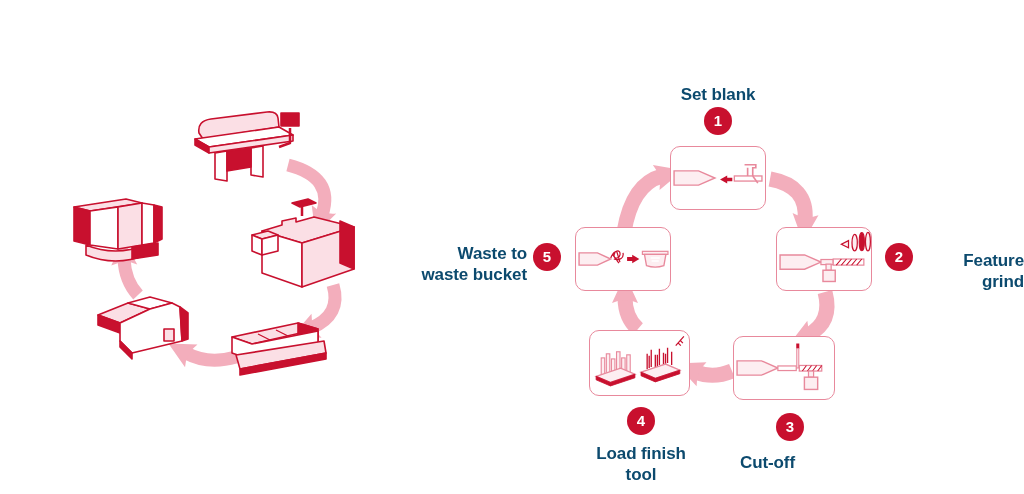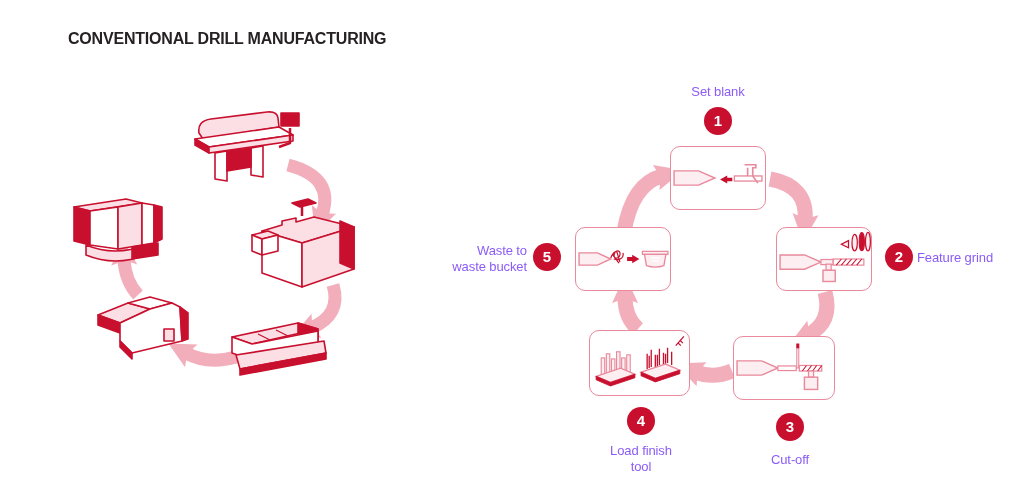--- a/index.html
+++ b/index.html
@@ -3,33 +3,32 @@
 <meta charset="utf-8">
 <style>
   html,body{margin:0;padding:0;background:#fff;}
   #canvas{position:relative;width:1024px;height:494px;background:#ffffff;overflow:hidden;
     font-family:"Liberation Sans","DejaVu Sans",sans-serif;}
   .panel-title{position:absolute;font-size:16px;font-weight:700;color:#262223;
     letter-spacing:-0.2px;white-space:nowrap;}
   .step-circle{position:absolute;width:28px;height:28px;border-radius:50%;
     background:#c8102e;color:#ffffff;font-size:15px;font-weight:700;
     text-align:center;line-height:28px;}
-  .step-label{position:absolute;font-size:13px;font-weight:400;color:#8b5cf6;
+  .step-label{position:absolute;font-size:17px;font-weight:700;color:#0c4a6e;
     line-height:1.25;white-space:pre-line;letter-spacing:-0.1px;}
   .flow-box{position:absolute;background:#ffffff;border:1.5px solid #e8899c;
     border-radius:10px;box-sizing:border-box;}
   .flow-box svg{display:block;width:100%;height:100%;}
   svg{overflow:visible;}
 </style>
 </head>
 <body>
 
 <div id="canvas">
 
-  <div class="panel-title" style="left:68px;top:30px;">CONVENTIONAL DRILL MANUFACTURING</div>
 
   <svg style="position:absolute;left:50px;top:85px;" width="360" height="310" viewBox="0 0 360 310">
     <defs>
       <marker id="ahL" markerWidth="30" markerHeight="30" refX="8" refY="15" orient="auto" markerUnits="userSpaceOnUse">
         <path d="M2,2 L28,15 L2,28 Q8,15 2,2 Z" fill="#f3aebc"></path>
       </marker>
     </defs>
 
     <g stroke="#f3aebc" stroke-width="13" fill="none">
       <path d="M238,80 Q285,92 272,130" marker-end="url(#ahL)"></path>
@@ -144,21 +143,21 @@
       <rect x="43" y="28" width="18" height="4.5" fill="#ffffff" stroke="#e8899c" stroke-width="1.2"></rect>
       <rect x="61" y="6" width="3" height="5" fill="#c8102e"></rect>
       <rect x="61.5" y="11" width="2" height="19" fill="#fdeef1" stroke="#e8899c" stroke-width="1"></rect>
       <rect x="64" y="27.5" width="22" height="5.5" fill="#ffffff" stroke="#e8899c" stroke-width="1.2"></rect>
       <path d="M67,33 l4,-5.5 M72,33 l4,-5.5 M77,33 l4,-5.5 M82,33 l4,-5.5" stroke="#c8102e" stroke-width="1" fill="none"></path>
       <rect x="73" y="33" width="5" height="6" fill="#fdeef1" stroke="#e8899c" stroke-width="1.2"></rect>
       <rect x="69" y="39" width="13" height="12" fill="#fdeef1" stroke="#e8899c" stroke-width="1.4"></rect>
     </svg>
   </div>
   <div class="step-circle" style="left:776px;top:413px;">3</div>
-  <div class="step-label" style="left:740px;top:452px;width:100px;text-align:center;">Cut-off</div>
+  <div class="step-label" style="left:740px;top:452px;width:100px;text-align:left;">Cut-off</div>
 
   <div class="flow-box" style="left:589px;top:330px;width:101px;height:66px;">
     <svg viewBox="0 0 97 62">
       <g stroke="#e8899c" stroke-width="1.1" fill="#fdeef1">
         <rect x="11" y="26" width="3.4" height="18"></rect>
           <rect x="16" y="22" width="3.4" height="20"></rect>
         <rect x="21" y="27" width="3.4" height="17"></rect>
           <rect x="26" y="20" width="3.4" height="22"></rect>
         <rect x="31" y="26" width="3.4" height="16"></rect>
           <rect x="36" y="23" width="3.4" height="18"></rect>

